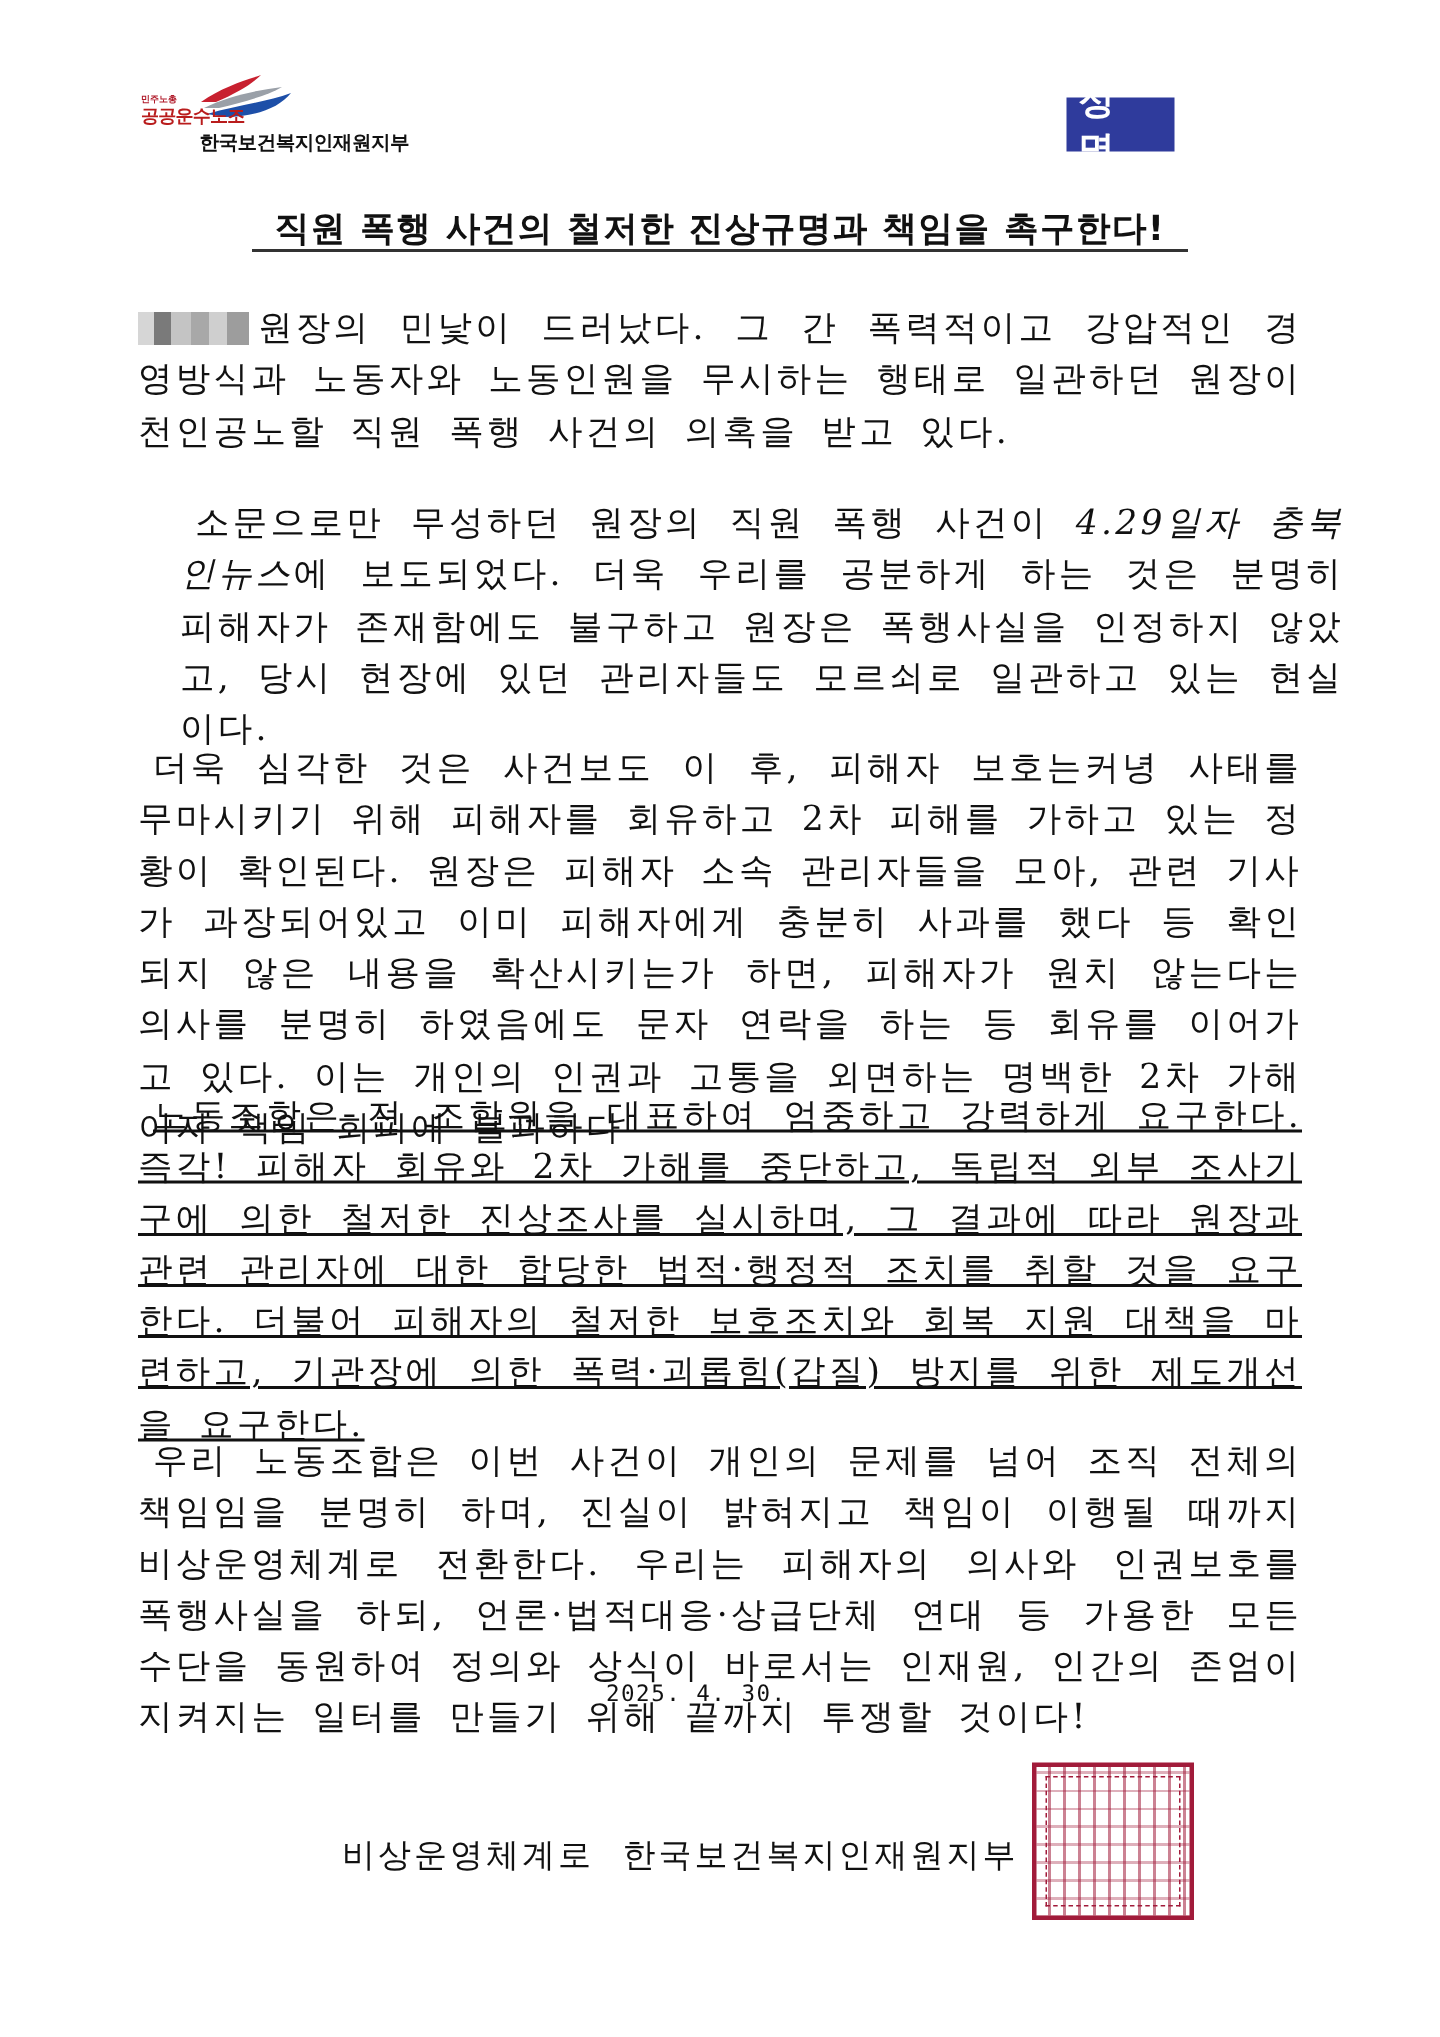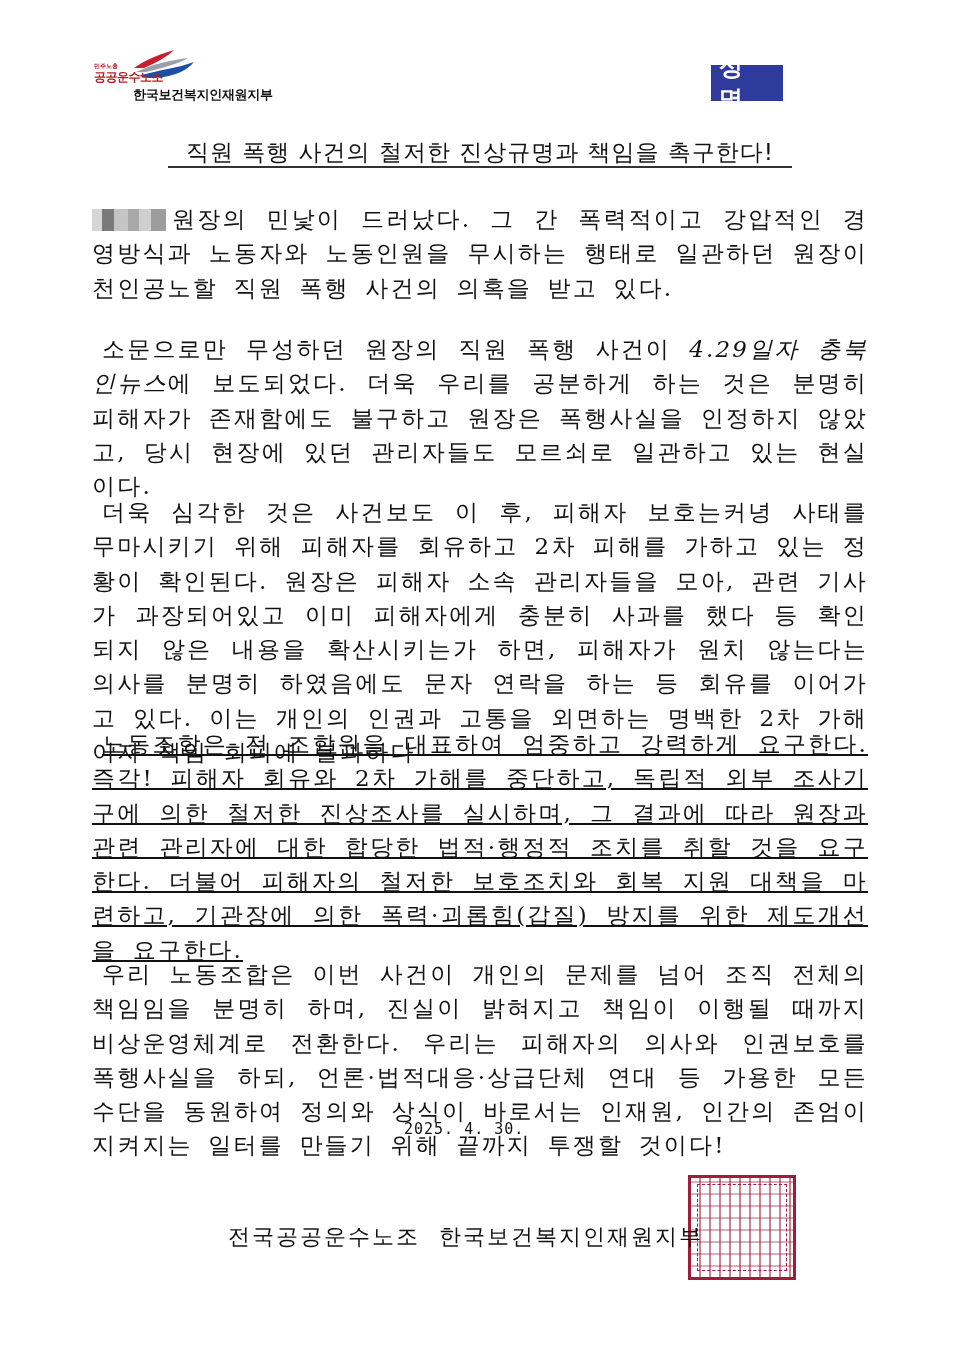--- a/index.html
+++ b/index.html
@@ -17,33 +17,33 @@
     .badge {
       position: absolute; left: 711px; top: 65px; width: 72px; height: 36px;
       background: #2f3b9c; color: #fff;
       font-family: "DejaVu Sans", sans-serif; font-weight: bold; font-size: 24px;
       display: flex; align-items: center; justify-content: center; letter-spacing: 10px;
       padding-left: 8px; box-sizing: border-box;
     }
 
     .title {
       position: absolute; left: 168px; top: 137px; width: 624px;
-      font-family: "DejaVu Sans", sans-serif; font-weight: normal; font-size: 23px;
+      font-family: "DejaVu Sans", sans-serif; font-weight: bold; font-size: 23px;
       text-align: center; letter-spacing: 1px; white-space: nowrap;
     }
     .title-rule { position: absolute; left: 168px; top: 166px; width: 624px; height: 2px; background: #333; }
 
     .body-text {
       position: absolute; left: 92px; width: 776px;
       font-size: 23px; line-height: 34.3px; text-align: justify;
       letter-spacing: 2.2px; word-spacing: 6px;
     }
     .para { margin: 0; text-indent: 10px; }
     .p1 { top: 202px; text-indent: 0; }
-    .p2 { top: 332px; }
+    .p2 { top: 332px; margin-left: 28px; }
     .p3 { top: 495px; }
     .p4 { top: 727px; text-decoration: underline; }
     .p5 { top: 957px; }
 
     .redacted {
       display: inline-block; width: 74px; height: 22px; vertical-align: -4px; margin-right: 6px;
       background: linear-gradient(90deg, #d6d6d6 0 14%, #7a7a7a 14% 30%, #c4c4c4 30% 48%, #a8a8a8 48% 64%, #cfcfcf 64% 80%, #9d9d9d 80% 100%);
     }
     .italic { font-style: italic; }
 
@@ -103,13 +103,13 @@
 </div>
 
 <div class="body-text p5">
   <p class="para">우리 노동조합은 이번 사건이 개인의 문제를 넘어 조직 전체의 책임임을 분명히 하며, 진실이 밝혀지고 책임이 이행될 때까지 비상운영체계로 전환한다. 우리는 피해자의 의사와 인권보호를 폭행사실을 하되, 언론·법적대응·상급단체 연대 등 가용한 모든 수단을 동원하여 정의와 상식이 바로서는 인재원, 인간의 존엄이 지켜지는 일터를 만들기 위해 끝까지 투쟁할 것이다!</p>
 </div>
 
 <div class="date">2025. 4. 30.</div>
 <div class="seal">
     <div class="seal-inner"></div>
   </div>
-<div class="signature">전국공공운수노조 한국보건복지인재원지부</div>
+<div class="signature">비상운영체계로 한국보건복지인재원지부</div>
 
 </body></html>

